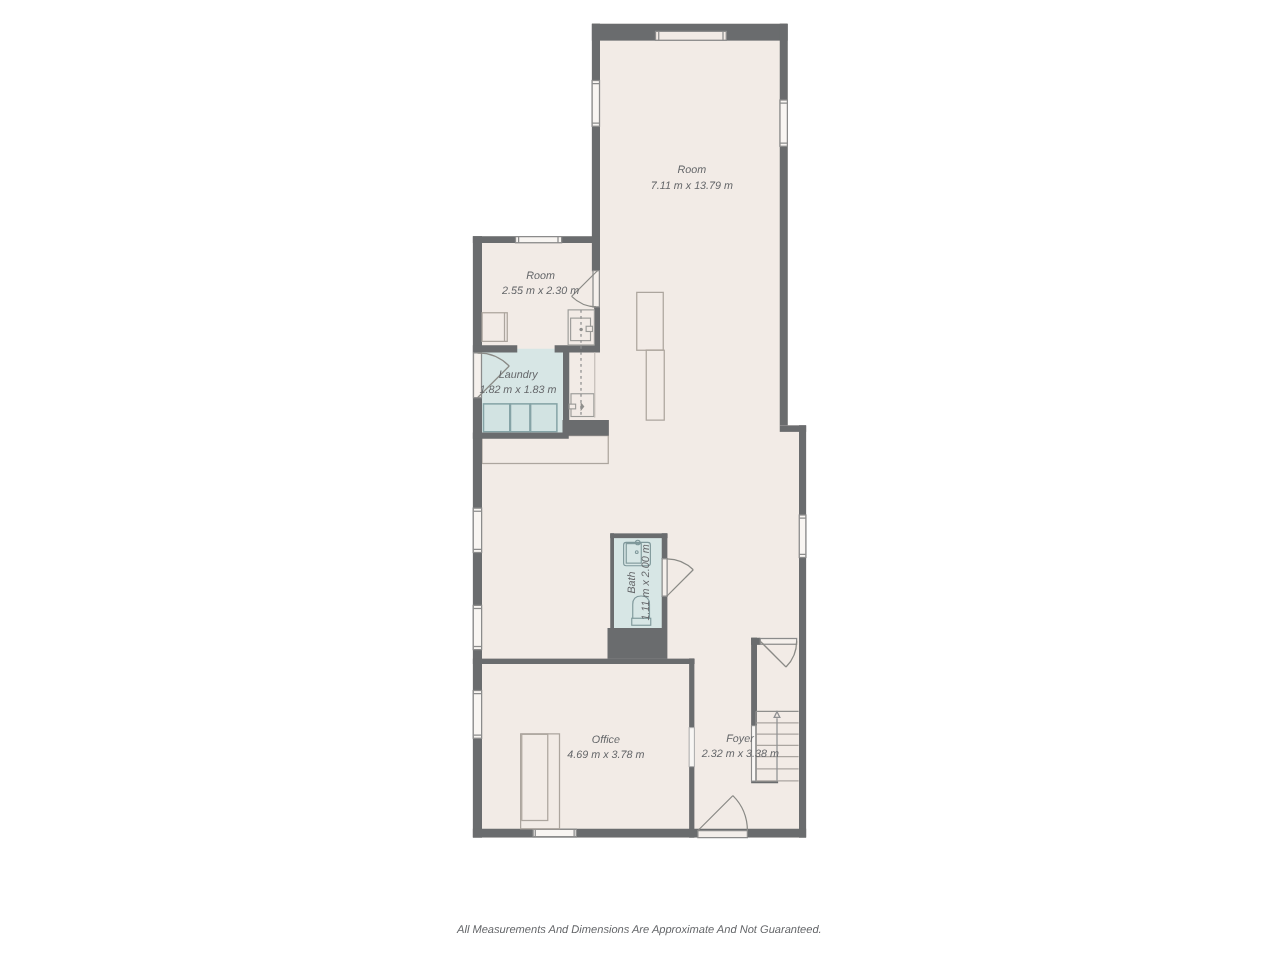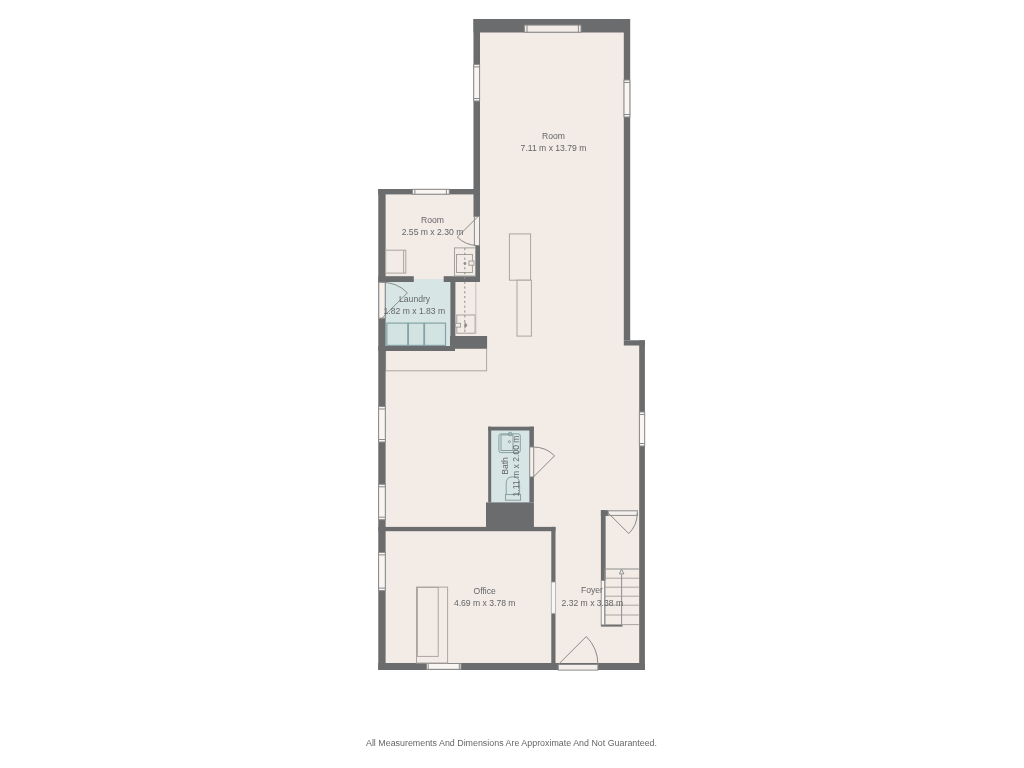--- a/index.html
+++ b/index.html
@@ -1,16 +1,16 @@
 <!DOCTYPE html>
 <html><head>
 <meta charset="utf-8">
 <style>
   html,body{margin:0;padding:0;background:#ffffff;}
-  .page{width:1024px;height:768px;position:relative;font-family:"Liberation Sans",sans-serif;}
+  .page{width:1024px;height:768px;position:relative;font-family:"Liberation Sans",sans-serif;font-style:italic;}
   svg{position:absolute;top:0;left:0;}
   text{font-family:"Liberation Sans",sans-serif;fill:#646669;}
 </style>
 </head>
 <body>
 <div class="page">
 <svg width="1024" height="768" viewBox="0 0 1024 768">
 
 <polygon points="473.5,19 630,19 630,340.3 644.9,340.3 644.9,670 378.3,670 378.3,189 473.5,189" fill="#f2ebe6"></polygon>
 

